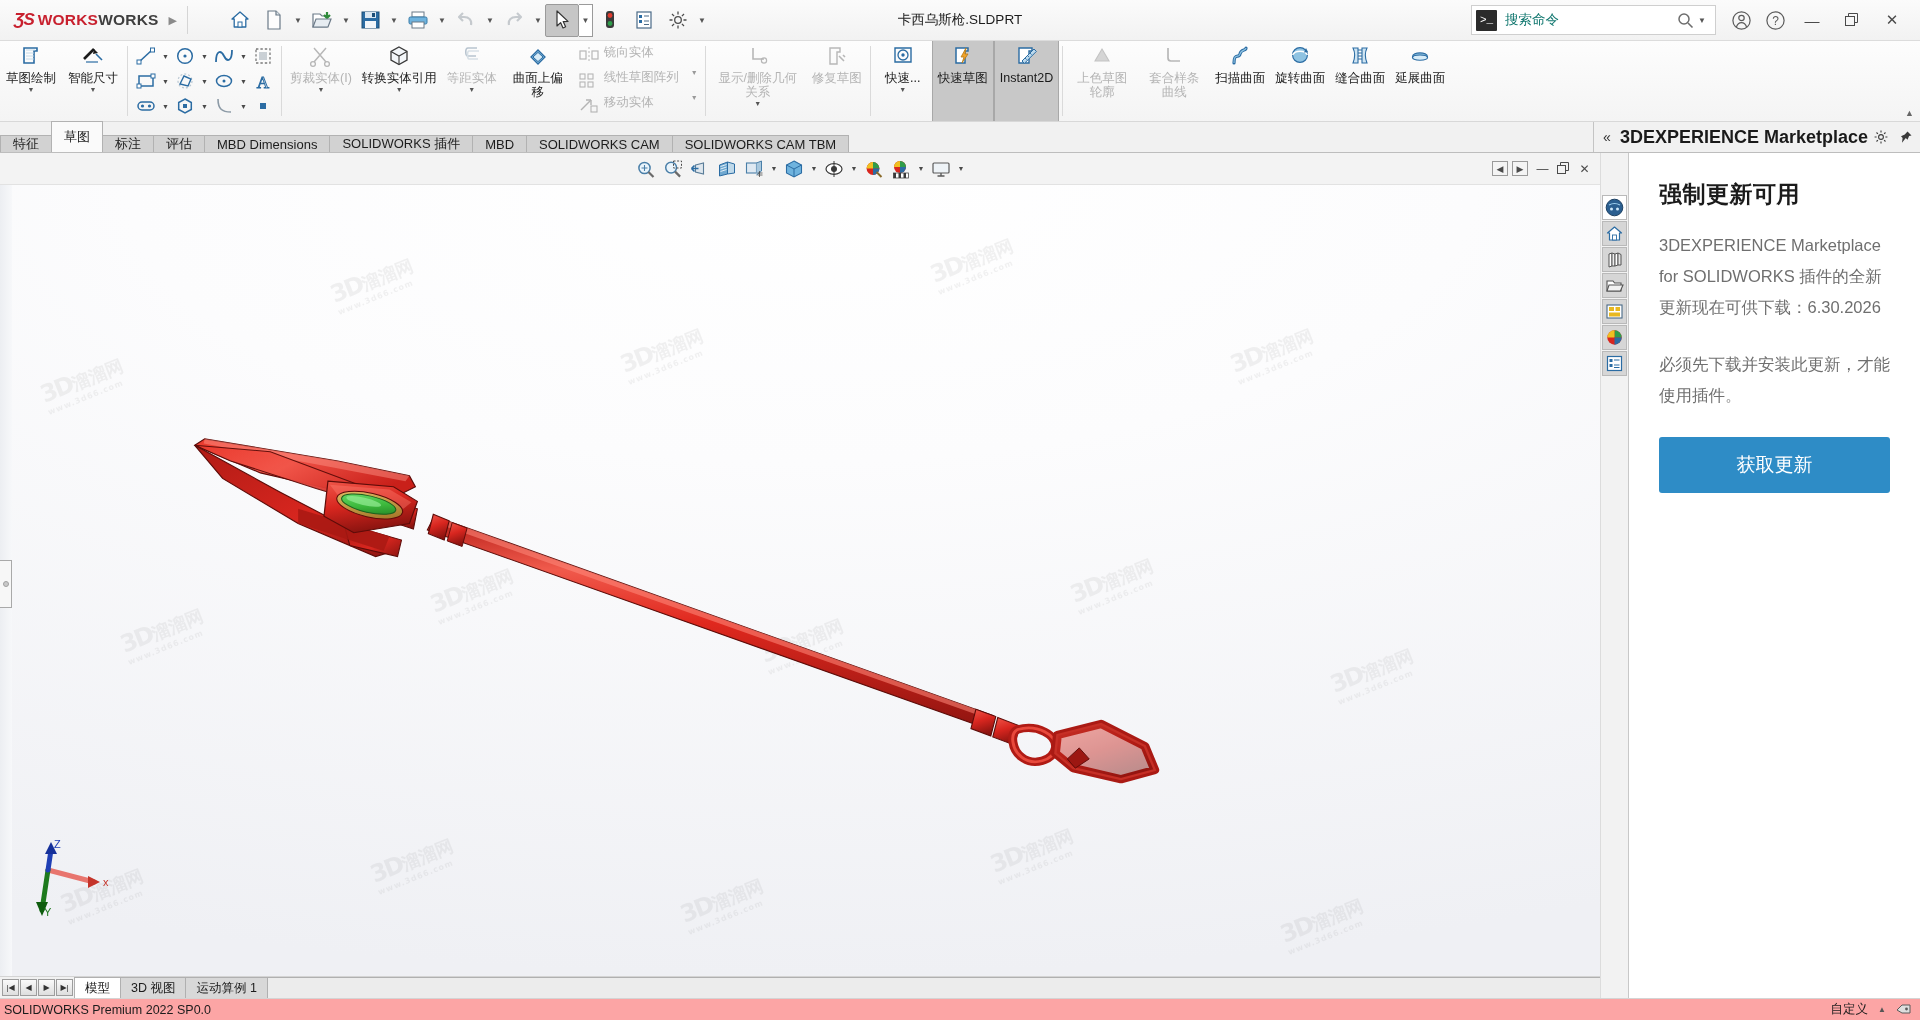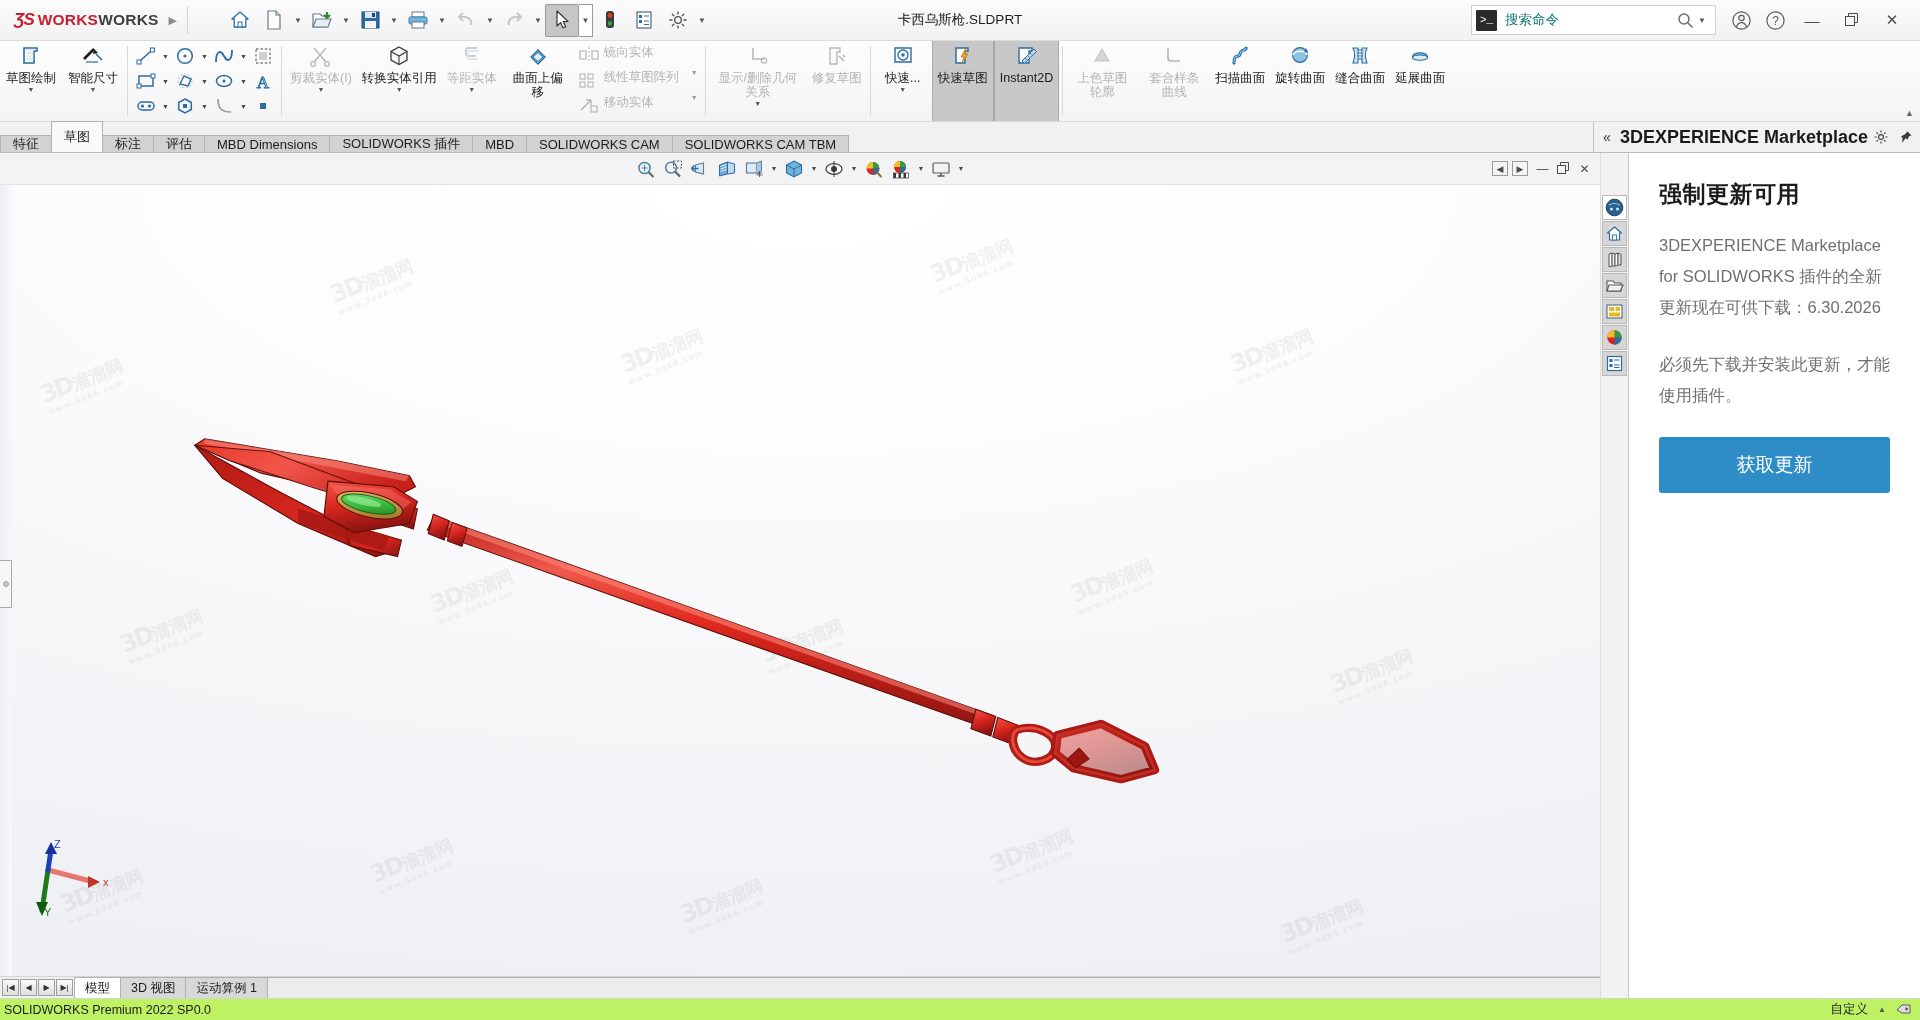--- a/index.html
+++ b/index.html
@@ -169,21 +169,21 @@
   .navbtns{ display:flex; align-items:center; padding-left:2px; }
   .nb{ width:17px;height:17px;border:1px solid #9d9d9d;background:linear-gradient(#fafafa,#dedede);
        display:flex;align-items:center;justify-content:center;font-size:8px;color:#333;margin-right:1px;}
   .btab{
     height:21px; padding:0 10px; display:flex; align-items:center; font-size:12.5px;
     border:1px solid #b0b0b0; border-bottom:none; background:#d8d8d8; margin-right:-1px; color:#1c1c1c;
   }
   .btab.sel{ background:#fff; }
   .btab-rest{ flex:1; border:1px solid #b0b0b0; border-right:none; border-bottom:none; background:#ececec; height:21px; }
   .statusbar{
-    height:22px; background:#bef264; display:flex; align-items:center;
+    height:22px; background:#fca5a5; display:flex; align-items:center;
     border-top:1px solid #d4d4d4; font-size:12.5px; color:#1c1c1c; flex:0 0 22px;justify-content:space-between;
   }
   .statusbar .left{ padding-left:4px; }
   .statusbar .right{ margin-left:auto; display:flex; align-items:center; gap:10px; padding-right:8px; }
   svg{ display:block; }
 </style>
 </head>
 <body>
 
 <div class="app">

